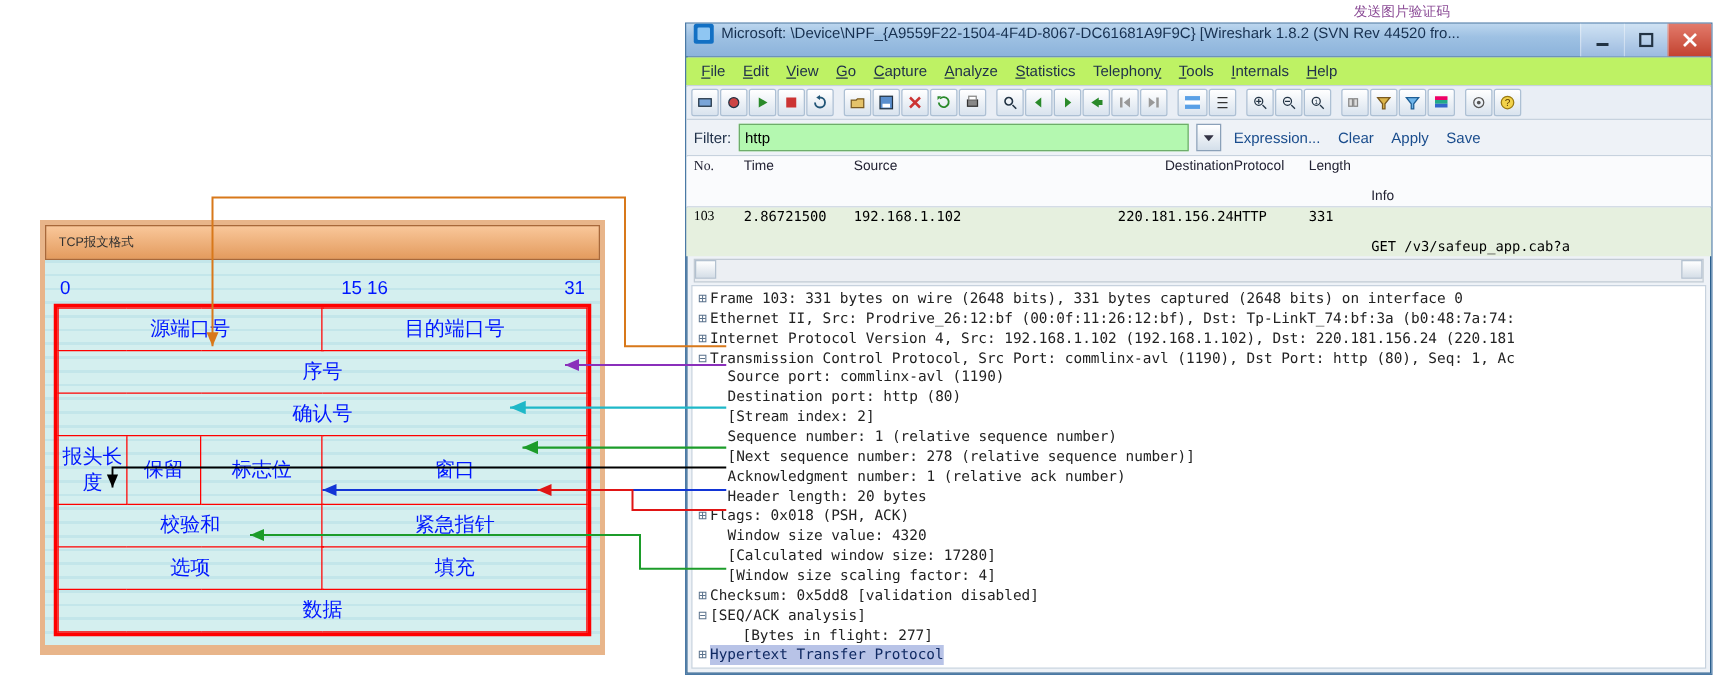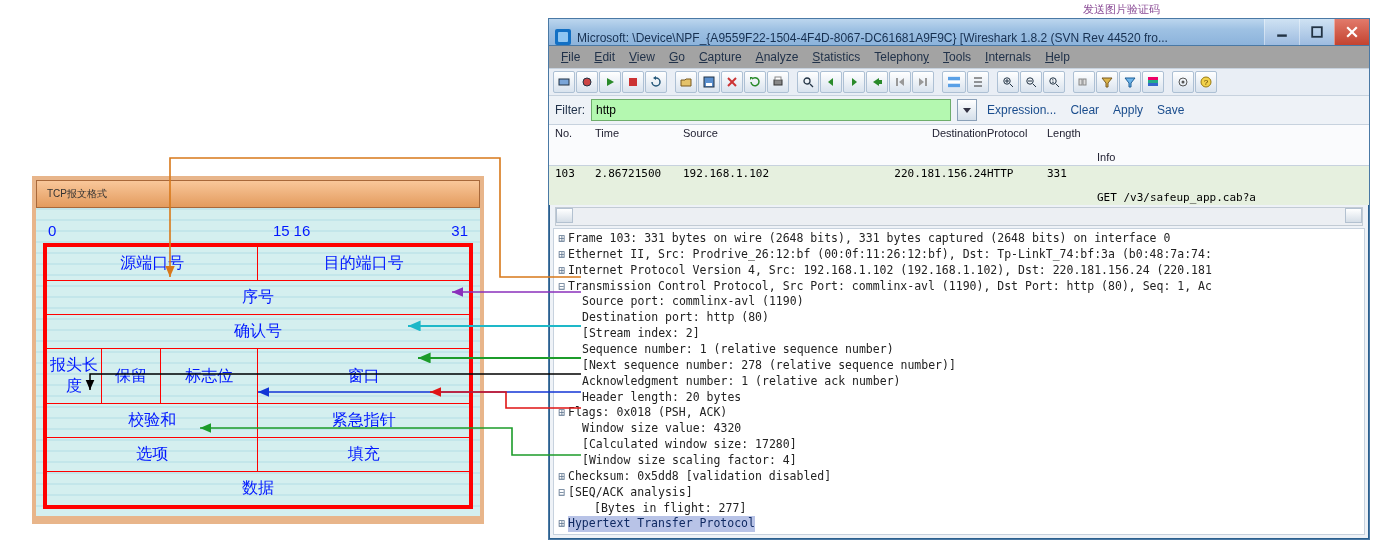--- a/index.html
+++ b/index.html
@@ -74,21 +74,21 @@
     top:18px;
     width:820px;
     border:1px solid #4a79a5;
     background:#eef2f7;
     box-shadow:0 0 0 1px #2b5f8d inset;
   }
   .titlebar{
     height:26px;
     background:linear-gradient(#bcd6ee,#9ec1e3 40%,#8cb3db);
     display:flex;
-    align-items:flex-end;
+    align-items:flex-start;
     border-bottom:1px solid #4a79a5;
     font-size:12px;
   }
   .titlebar .appicon{
     width:16px;height:16px;margin:0 6px;
     background:#1270c4;border-radius:2px;position:relative;
   }
   .titlebar .appicon::after{
     content:"";position:absolute;inset:3px;background:#8fc6f2;border-radius:1px;
   }
@@ -100,21 +100,21 @@
     border-left:1px solid rgba(255,255,255,.4);
     background:linear-gradient(#cfe2f3,#9dbbe0);
   }
   .winbtn.close{background:linear-gradient(#e27a6b,#c34330);color:#fff;}
   .winbtn svg{width:12px;height:12px;}
 
   .menubar{
     display:flex;
     gap:2px;
     padding:2px 6px;
-    background:#a3a3a3;
+    background:#bef264;
     font-size:12px;
     color:#21324a;
     border-bottom:1px solid #c7d2de;
   }
   .menubar span{padding:2px 6px;}
   .menubar span u{text-decoration:underline;}
 
   .toolbar{
     display:flex;
     gap:1px;
@@ -159,21 +159,21 @@
 
   .pkt-head{
     display:flex;
     font-size:11px;
     color:#223;
     background:#fafbfd;
     padding:2px 6px;
     border-bottom:1px solid #c7d2de;
   }
   .pkt-head span{display:inline-block;}
-  .c-no{width:40px;}
+  .c-no{width:40px;font-family:Liberation Serif, serif;}
   .c-time{width:88px;}
   .c-src{width:152px;}
   .c-dst{width:152px;text-align:right;}
   .c-proto{width:60px;}
   .c-len{width:50px;}
   .c-info{flex:1;margin-top:24px;}
 
   .pkt-row{
     display:flex;
     font-family:"DejaVu Sans Mono","Lucida Console",monospace;

